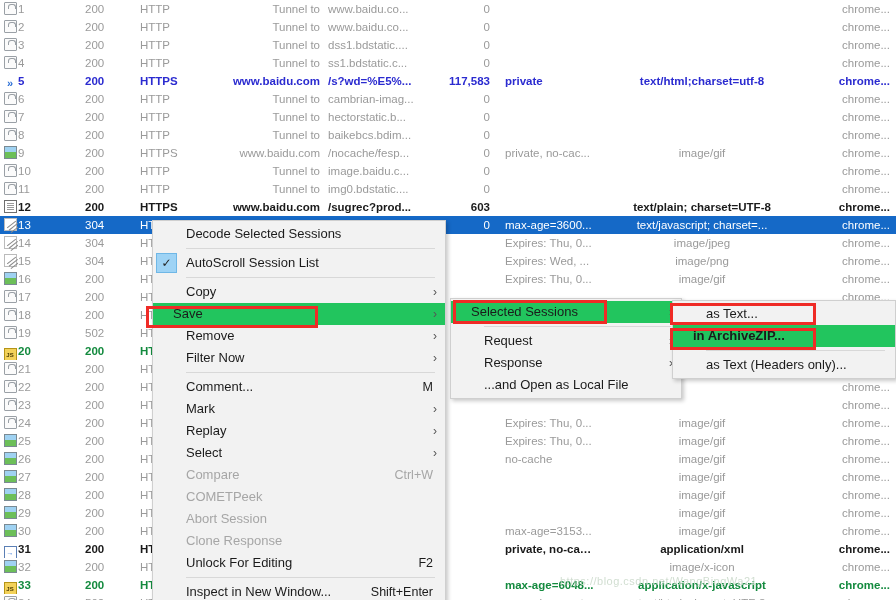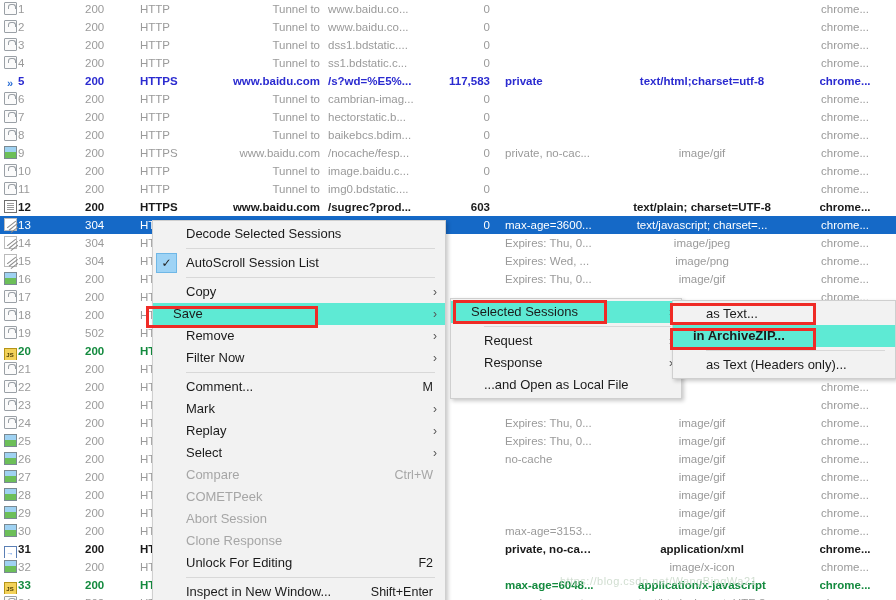--- a/index.html
+++ b/index.html
@@ -25,21 +25,21 @@
      text-overflow:ellipsis;white-space:nowrap;}
   .c-icon{left:2px;width:16px;text-align:center;}
   .c-id{left:18px;width:34px;text-align:left;}
   .c-res{left:85px;width:40px;text-align:left;}
   .c-proto{left:140px;width:60px;text-align:left;}
   .c-host{left:200px;width:120px;text-align:right;}
   .c-url{left:328px;width:110px;text-align:left;}
   .c-body{left:432px;width:58px;text-align:right;}
   .c-caching{left:505px;width:90px;text-align:left;}
   .c-ctype{left:612px;width:180px;text-align:center;}
-  .c-process{left:800px;width:90px;text-align:center;}
+  .c-process{left:800px;width:90px;text-align:right;}
 
   .gray{color:#9a9a9a;}
   .blue{color:#2b2bd0;font-weight:bold;}
   .black{color:#1a1a1a;font-weight:bold;}
   .green{color:#138a3e;font-weight:bold;}
 
   
   .ic{display:inline-block;width:13px;height:13px;vertical-align:-2px;
       box-sizing:border-box;position:relative;}
   .ic-page{border:1px solid #9aa0a6;background:#fbfbfb;border-radius:1px;}
@@ -72,21 +72,21 @@
   .menu .gutter{position:absolute;left:0;top:0;bottom:0;width:28px;background:#f2f2f2;}
   .mi{
     position:relative;height:22px;line-height:22px;padding-left:33px;padding-right:12px;
     white-space:nowrap;box-sizing:border-box;
   }
   .mi .lbl{display:inline-block;}
   .mi .acc{position:absolute;right:12px;top:0;line-height:22px;font-size:12.5px;}
   .mi .arw{position:absolute;right:8px;top:0;line-height:22px;font-size:12px;color:#555;}
   .mi.dis{color:#a6a6a6;}
   .mi.dis .acc{color:#a6a6a6;}
-  .mi.hi{background:#5eead4;padding-left:20px;}
+  .mi.hi{background:#22c55e;padding-left:20px;}
   .mi .chk{position:absolute;left:3px;top:1px;width:21px;height:20px;background:#9ed3f5;
     border:1px solid #6fb7e6;box-sizing:border-box;color:#222;text-align:center;
     line-height:18px;font-size:12px;}
   .sep{height:1px;background:#d8d8d8;margin:3px 10px 3px 33px;}
 
   
   #menu-main{left:152px;top:220px;width:294px;}
   #menu-save{left:450px;top:298px;width:232px;}
   #menu-sel{left:672px;top:300px;width:224px;}
 

